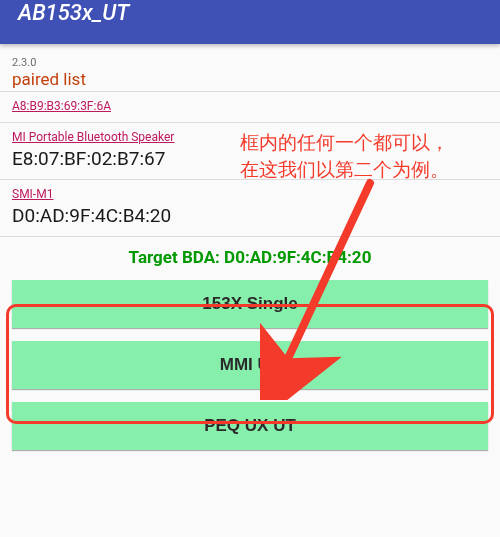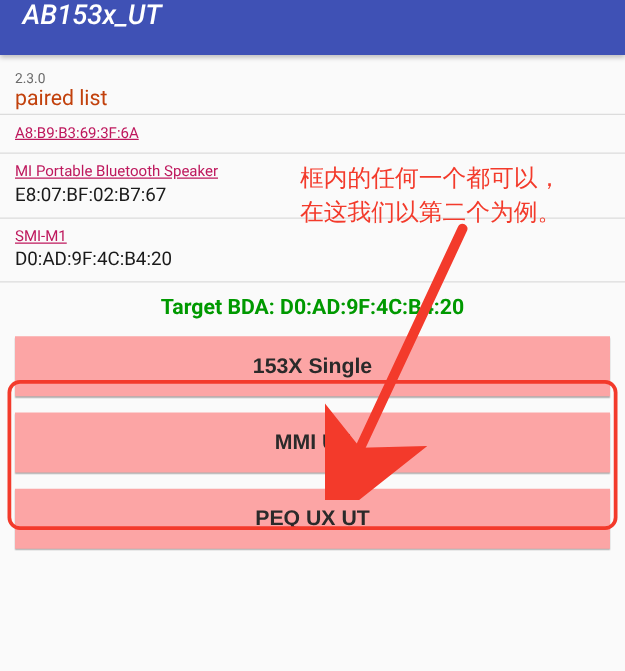--- a/index.html
+++ b/index.html
@@ -46,35 +46,35 @@
   .device {
     padding: 6px 0 8px 0;
   }
   .dev-name {
     font-size: 12px;
     color: #be185d;
     line-height: 1.35;
     text-decoration: underline;
   }
   .dev-mac {
-    font-size: 15px;
+    font-size: 19px;
     color: #1a1a1a;
     line-height: 1.35;
   }
   .target {
     text-align: center;
     font-size: 17px;
     font-weight: 700;
     color: #009900;
     margin: 10px 0 6px 0;
   }
   .btn {
     display: block;
     width: 100%;
-    background: #fca5a5;
+    background: #86efac;
     border: none;
     height: 48px;
     font-size: 17px;
     font-weight: 600;
     color: #2a2a2a;
     margin-top: 13px;
     box-shadow: 0 1px 1px rgba(0,0,0,0.3);
     cursor: pointer;
   }
   .group-highlight {

